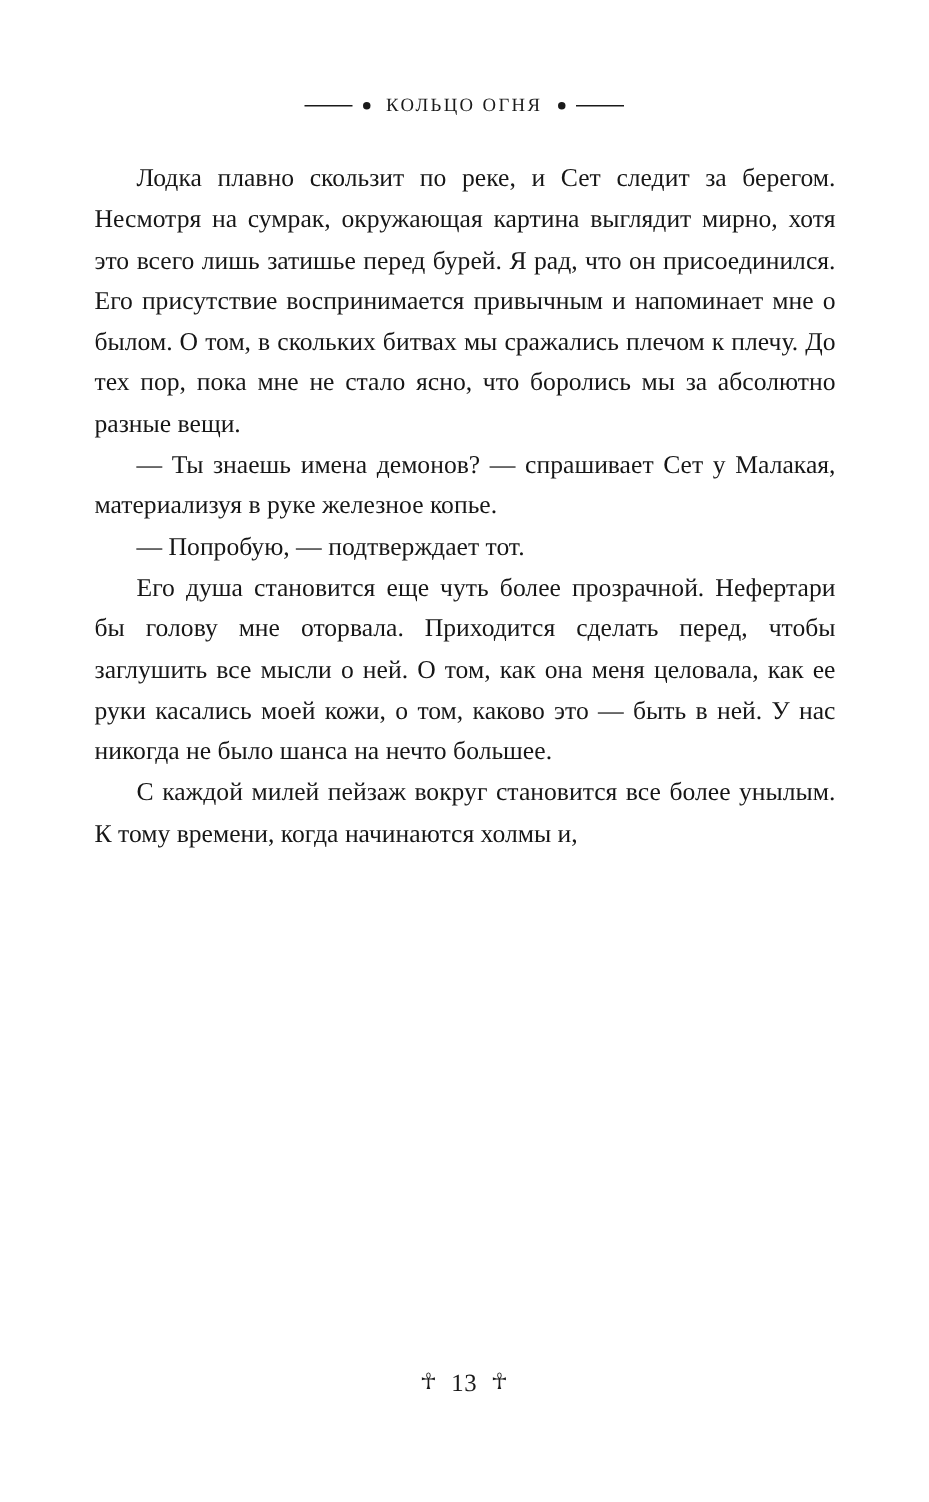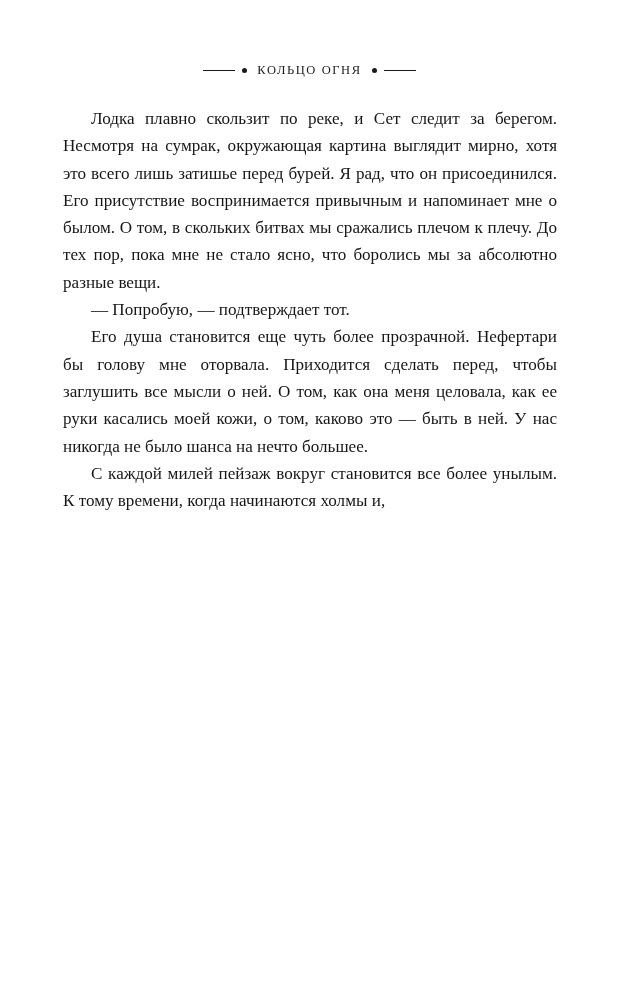--- a/index.html
+++ b/index.html
@@ -114,19 +114,23 @@
 <body>
 
 <div class="page">
 
   <div class="running-head">
     <span class="rh-orn left"></span><span class="rh-text">КОЛЬЦО ОГНЯ</span><span class="rh-orn right"></span>
   </div>
 
   <div class="body-text">
     <p class="indent">Лодка плавно скользит по реке, и Сет следит за берегом. Несмотря на сумрак, окружающая картина выглядит мирно, хотя это всего лишь затишье перед бурей. Я рад, что он присоединился. Его присутствие воспринимается привычным и напоминает мне о былом. О том, в скольких битвах мы сражались плечом к плечу. До тех пор, пока мне не стало ясно, что боролись мы за абсолютно разные вещи.</p>
+    <p class="indent">— Ты знаешь имена демонов? — спрашивает Сет у Малакая, материализуя в руке железное копье.</p>
     <p class="indent">— Попробую, — подтверждает тот.</p>
     <p class="indent">Его душа становится еще чуть более прозрачной. Нефертари бы голову мне оторвала. Приходится сделать перед, чтобы заглушить все мысли о ней. О том, как она меня целовала, как ее руки касались моей кожи, о том, каково это — быть в ней. У нас никогда не было шанса на нечто большее.</p>
     <p class="indent">С каждой милей пейзаж вокруг становится все более унылым. К тому времени, когда начинаются холмы и,</p>
   </div>
 
+  <div class="folio">
+    <span class="ankh">☥</span><span class="num">13</span><span class="ankh">☥</span>
+  </div>
 
 </div>
 
 </body></html>

